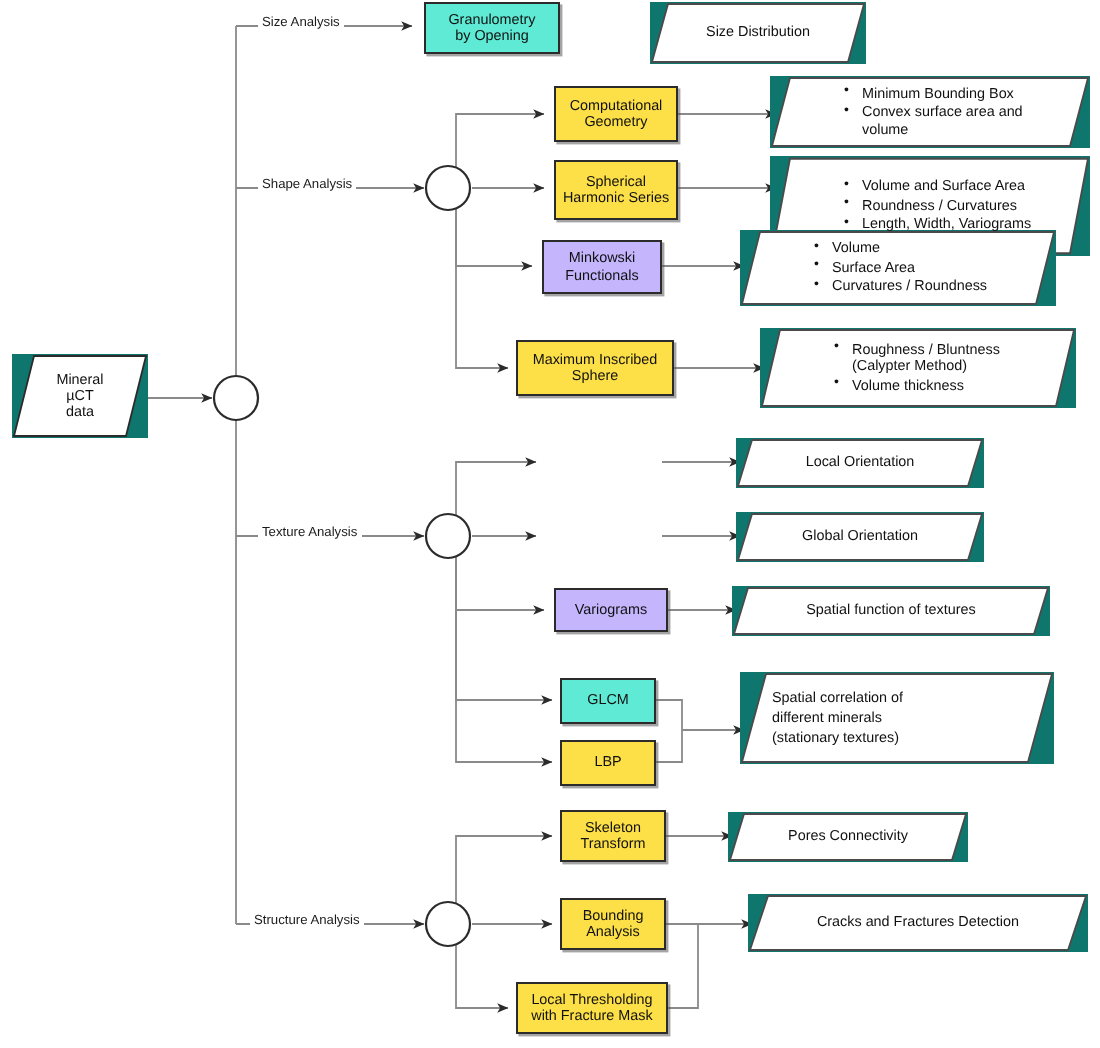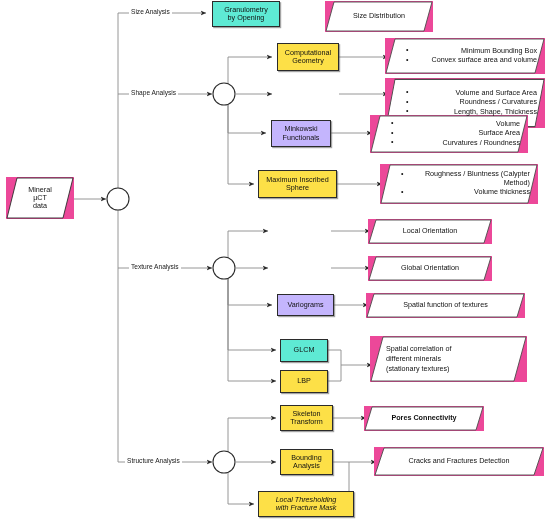--- a/index.html
+++ b/index.html
@@ -9,25 +9,25 @@
 
   .node{position:absolute;box-sizing:border-box;display:flex;align-items:center;
         justify-content:center;text-align:center;line-height:1.12;
         font-size:7.2px;color:#111111;padding:1px 2px;}
 
   .proc{border:1px solid #2b2b2b;box-shadow:1.2px 1.2px 0 rgba(90,90,90,.55);}
   .proc.green{background:#5eead4;}
   .proc.blue{background:#fde047;}
   .proc.yellow{background:#c4b5fd;}
 
-  .para{background:#ec4899;}
+  .para{background:#0f766e;}
   .para .pshape{position:absolute;left:0;top:0;width:100%;height:100%;}
   .para .ptext{position:relative;z-index:2;width:100%;padding:0 6px;box-sizing:border-box;}
 
-  .para ul{margin:0;padding:0 0 0 22px;list-style:none;text-align:right;}
+  .para ul{margin:16px;padding:0 0 0 22px;list-style:none;text-align:left;}
   .para ul li{position:relative;margin:0 0 1px 0;line-height:1.18;}
   .para ul li:before{content:"\2022";position:absolute;left:-9px;top:-0.5px;font-size:7px;}
   .para .plain{text-align:center;}
   .para .leftplain{text-align:left;padding-left:14px;line-height:1.35;}
 
   .edgelabel{position:absolute;font-size:6.6px;color:#1a1a1a;background:#ffffff;
              padding:0 2px;white-space:nowrap;}
 </style>
 </head>
 <body>
@@ -109,20 +109,22 @@
   <div class="edgelabel" style="left:129px;top:89px;">Shape Analysis</div>
   <div class="edgelabel" style="left:129px;top:263px;">Texture Analysis</div>
   <div class="edgelabel" style="left:125px;top:457px;">Structure Analysis</div>
 
   <div class="node proc green" style="left:212px;top:1px;width:68px;height:26px;white-space:pre-line;">Granulometry
 by Opening</div>
 
   <div class="node proc blue" style="left:277px;top:43px;width:62px;height:28px;white-space:pre-line;">Computational
 Geometry</div>
 
+  <div class="node proc blue" style="left:277px;top:80px;width:62px;height:30px;white-space:pre-line;">Spherical
+Harmonic Series</div>
 
   <div class="node proc yellow" style="left:271px;top:120px;width:60px;height:27px;white-space:pre-line;">Minkowski
 Functionals</div>
 
   <div class="node proc blue" style="left:258px;top:170px;width:79px;height:28px;white-space:pre-line;">Maximum Inscribed
 Sphere</div>
 
 
 
   <div class="node proc yellow" style="left:277px;top:294px;width:57px;height:22px;">Variograms</div>
@@ -130,21 +132,21 @@
   <div class="node proc green" style="left:280px;top:339px;width:48px;height:23px;">GLCM</div>
 
   <div class="node proc blue" style="left:280px;top:370px;width:48px;height:23px;">LBP</div>
 
   <div class="node proc blue" style="left:280px;top:405px;width:53px;height:26px;white-space:pre-line;">Skeleton
 Transform</div>
 
   <div class="node proc blue" style="left:280px;top:449px;width:53px;height:26px;white-space:pre-line;">Bounding
 Analysis</div>
 
-  <div class="node proc blue" style="left:258px;top:491px;width:96px;height:26px;white-space:pre-line;font-style:italic;">Local Thresholding
+  <div class="node proc blue" style="left:258px;top:491px;width:76px;height:26px;white-space:pre-line;">Local Thresholding
 with Fracture Mask</div>
 
   <div class="node para" style="left:325px;top:1px;width:108px;height:31px;">
     <svg class="pshape" viewBox="0 0 108 31" preserveAspectRatio="none">
       <polygon points="9,1 107,1 99,30 1,30" fill="#ffffff" stroke="#4a4a4a" stroke-width="0.9"></polygon>
     </svg>
     <div class="ptext plain">Size Distribution</div>
   </div>
 
   <div class="node para" style="left:385px;top:38px;width:160px;height:36px;">
@@ -160,21 +162,21 @@
   </div>
 
   <div class="node para" style="left:385px;top:78px;width:160px;height:50px;">
     <svg class="pshape" viewBox="0 0 160 38" preserveAspectRatio="none">
       <polygon points="10,1 159,1 150,37 1,37" fill="#ffffff" stroke="#4a4a4a" stroke-width="0.9"></polygon>
     </svg>
     <div class="ptext">
       <ul>
         <li>Volume and Surface Area</li>
         <li>Roundness / Curvatures</li>
-        <li>Length, Shape, Thickness</li>
+        <li>Length, Width, Variograms</li>
       </ul>
     </div>
   </div>
 
   <div class="node para" style="left:370px;top:115px;width:158px;height:38px;">
     <svg class="pshape" viewBox="0 0 158 38" preserveAspectRatio="none">
       <polygon points="10,1 157,1 148,37 1,37" fill="#ffffff" stroke="#4a4a4a" stroke-width="0.9"></polygon>
     </svg>
     <div class="ptext">
       <ul>
@@ -220,21 +222,21 @@
 
   <div class="node para" style="left:370px;top:336px;width:157px;height:46px;">
     <svg class="pshape" viewBox="0 0 157 46" preserveAspectRatio="none">
       <polygon points="13,1 156,1 144,45 1,45" fill="#ffffff" stroke="#4a4a4a" stroke-width="0.9"></polygon>
     </svg>
     <div class="ptext leftplain" style="white-space:pre-line;">Spatial correlation of
 different minerals
 (stationary textures)</div>
   </div>
 
-  <div class="node para" style="left:364px;top:406px;width:120px;height:25px;font-weight:bold;">
+  <div class="node para" style="left:364px;top:406px;width:120px;height:25px;">
     <svg class="pshape" viewBox="0 0 120 25" preserveAspectRatio="none">
       <polygon points="8,1 119,1 112,24 1,24" fill="#ffffff" stroke="#4a4a4a" stroke-width="0.9"></polygon>
     </svg>
     <div class="ptext plain">Pores Connectivity</div>
   </div>
 
   <div class="node para" style="left:374px;top:447px;width:170px;height:29px;">
     <svg class="pshape" viewBox="0 0 170 29" preserveAspectRatio="none">
       <polygon points="10,1 169,1 160,28 1,28" fill="#ffffff" stroke="#4a4a4a" stroke-width="0.9"></polygon>
     </svg>

